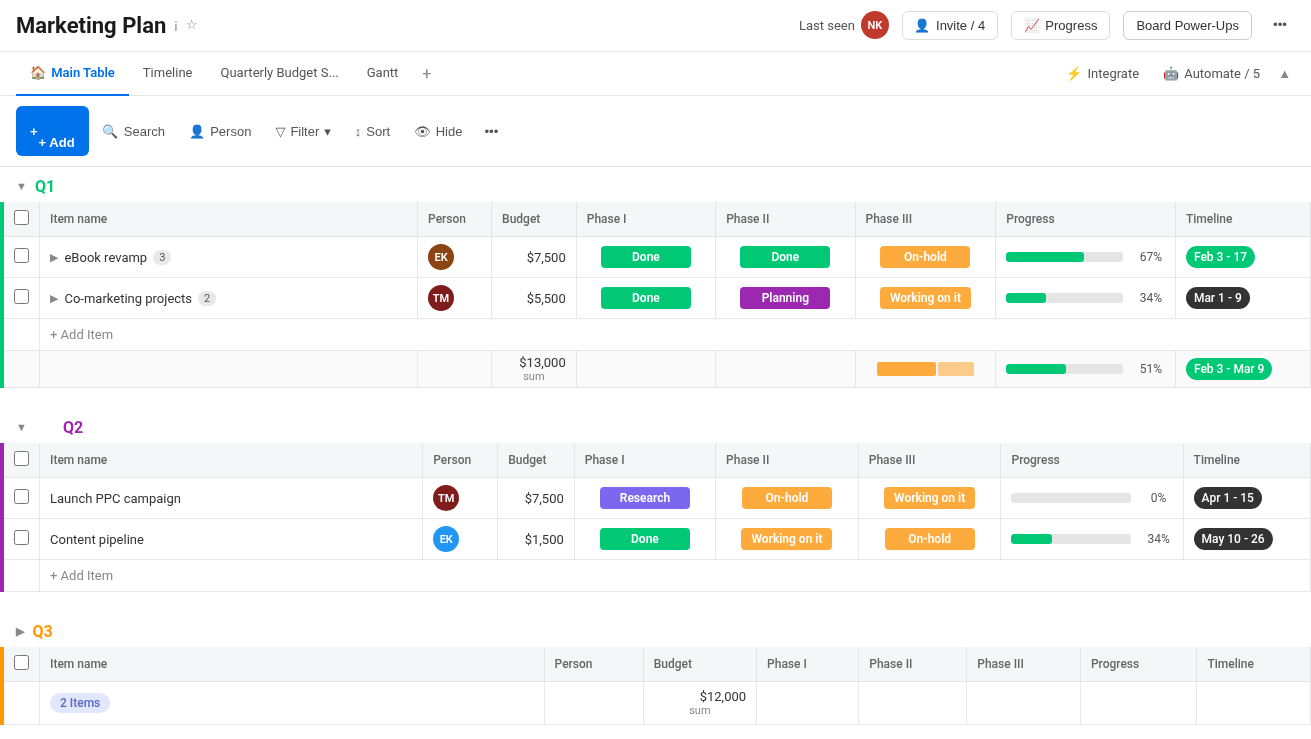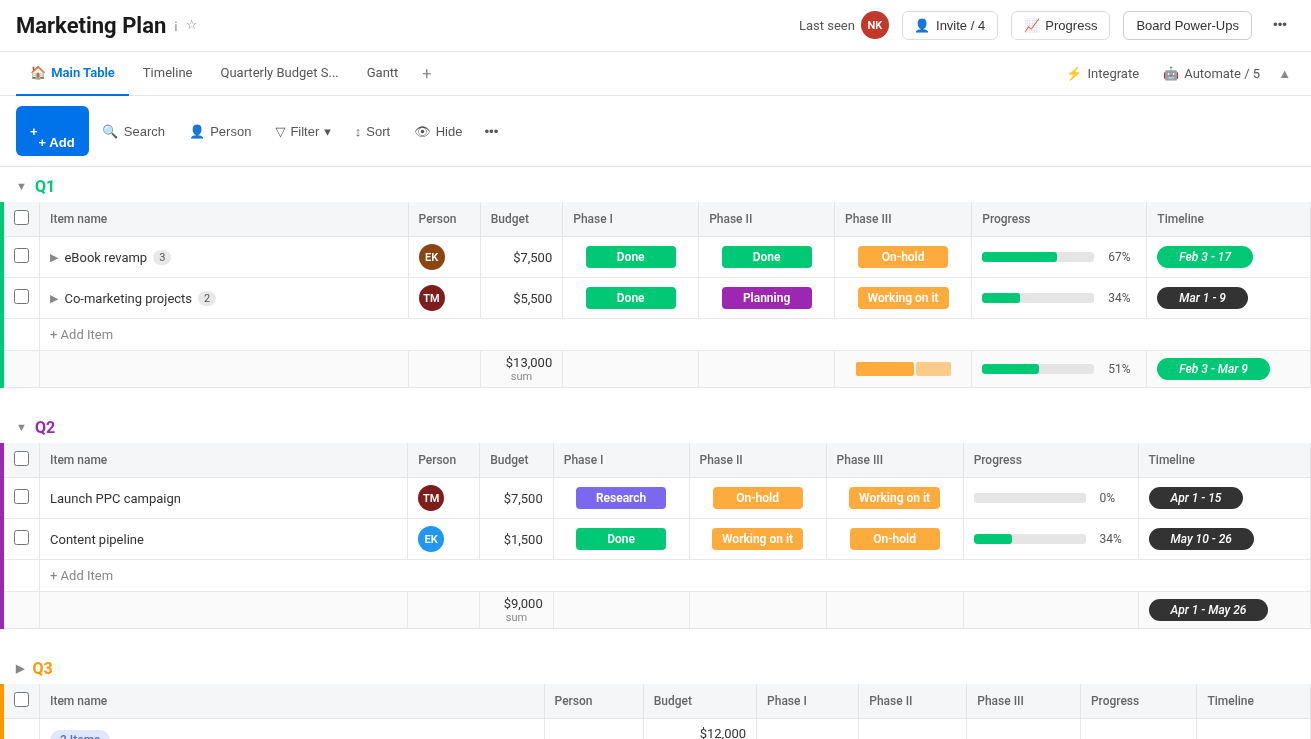--- a/index.html
+++ b/index.html
@@ -88,29 +88,29 @@
       display: inline-block; padding: 4px 10px; border-radius: 4px; font-size: 12px;
       font-weight: 600; color: white; text-align: center; min-width: 90px;
     }
     .badge-done { background: #00c875; }
     .badge-onhold { background: #fdab3d; }
     .badge-planning { background: #9c27b0; color: white; }
     .badge-working { background: #fdab3d; }
     .badge-research { background: #7b68ee; }
 
     
-    .progress-cell { display: flex; align-items: center; gap: 14px; }
+    .progress-cell { display: flex; align-items: center; gap: 14px; text-align: center; }
     .progress-bar { flex: 1; height: 10px; background: #e5e5e5; border-radius: 3px; overflow: hidden; min-width: 80px; }
     .progress-fill { height: 100%; background: #00c875; border-radius: 3px; }
     .progress-pct { font-size: 12px; color: #555; min-width: 28px; }
 
     
     .timeline-badge {
-      background: #333; color: white; border-radius: 20px; padding: 4px 22px;
-      font-size: 12px; font-weight: 500; display: inline-block; white-space: nowrap; font-style: italic;
+      background: #333; color: white; border-radius: 20px; padding: 4px 8px;
+      font-size: 12px; font-weight: 500; display: inline-block; white-space: nowrap;
     }
     .timeline-badge-green { background: #00c875; }
 
     
     .add-item-row td { color: #888; font-size: 13px; padding: 8px 10px; cursor: pointer; }
 
     
     .sum-row td { background: #fafafa; padding: 4px 10px; border-bottom: 1px solid #e5e5e5; }
 
     .person-avatar { width: 26px; height: 26px; border-radius: 50%; overflow: hidden; display: flex; align-items: center; justify-content: center; font-size: 11px; font-weight: 600; color: white; }
@@ -322,21 +322,21 @@
         </tbody>
       </table>
     </div>
   </div>
 
   <div style="height:20px;"></div>
 
   <div class="group group-q2">
     <div class="group-header">
       <span class="chevron">▼</span>
-      <span class="group-color" style="color:#9c27b0;font-size:16px;font-weight:700;">Q2</span>
+      <span class="group-color" style="color:#9c27b0;font-size:16px;font-weight:700;margin-left:28px;">Q2</span>
     </div>
     <div class="table-wrap">
       <table class="table">
         <thead>
           <tr>
             <th style="border-left:4px solid #9c27b0;"><input type="checkbox" class="checkbox" style=""></th>
             <th class="col-name">Item name</th>
             <th>Person</th>
             <th>Budget</th>
             <th>Phase I</th>
@@ -398,34 +398,20 @@
               </div>
             </td>
             <td><span class="timeline-badge">May 10 - 26</span></td>
           </tr>
 
           <tr class="add-item-row">
             <td style="border-left:4px solid #9c27b0;"></td>
             <td colspan="8">+ Add Item</td>
           </tr>
 
-          <tr class="sum-row">
-            <td style="border-left:4px solid #9c27b0;"></td>
-            <td></td>
-            <td></td>
-            <td class="budget-cell">
-              <span>$9,000</span>
-              <span class="budget-sum">sum</span>
-            </td>
-            <td></td>
-              <td></td>
-              <td></td>
-              <td></td>
-            <td><span class="timeline-badge">Apr 1 - May 26</span></td>
-          </tr>
         </tbody>
       </table>
     </div>
   </div>
 
   <div style="height:20px;"></div>
 
   <div class="group group-q3">
     <div class="group-header">
       <span class="chevron" style="color:#888;">▶</span>

